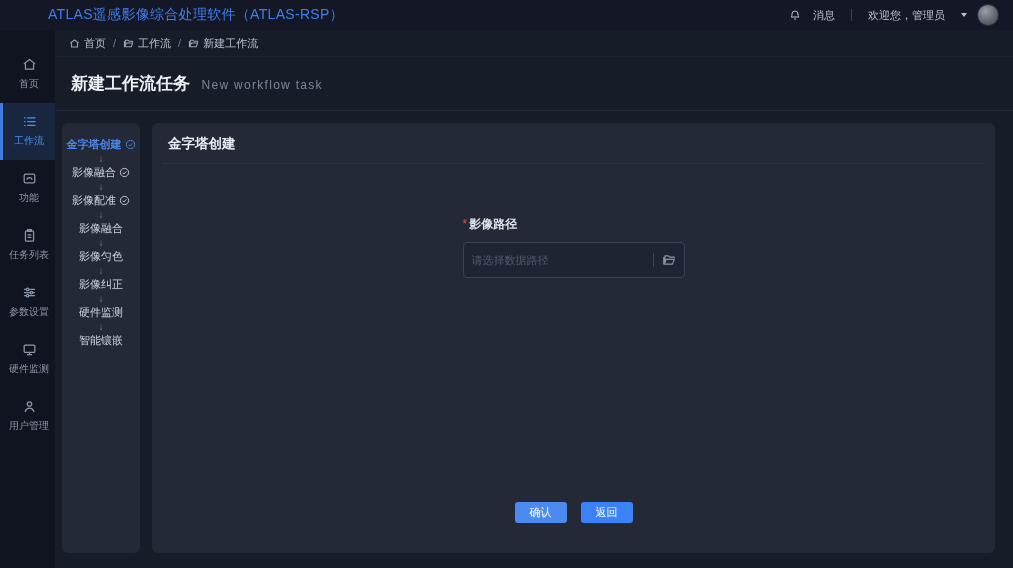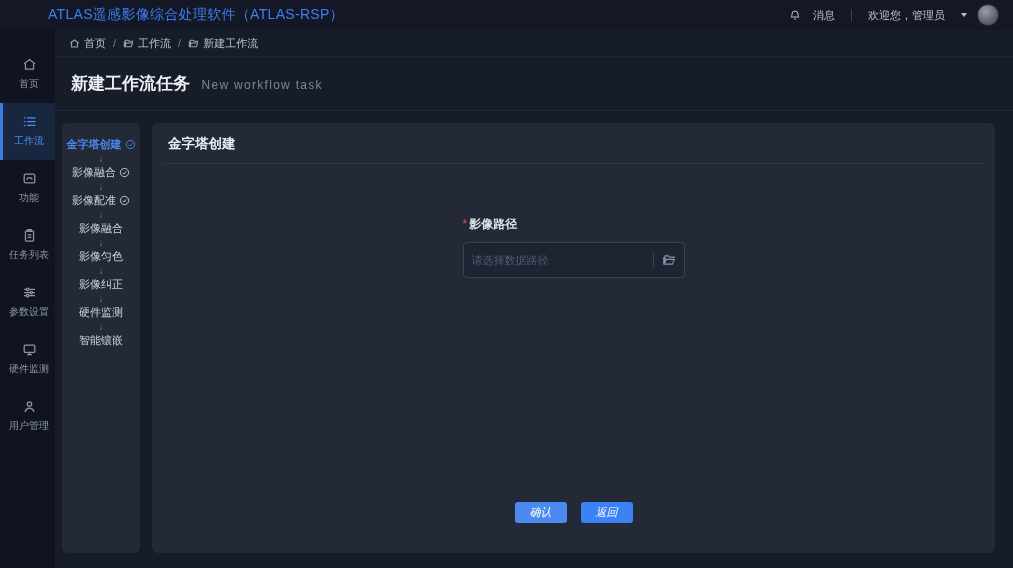--- a/index.html
+++ b/index.html
@@ -71,21 +71,21 @@
                       color:#cfd4de; font-size:11px; padding:0 8px;
                       font-family:"Liberation Sans", sans-serif; }
   .input-wrap input::placeholder { color:#545c6f; }
   .input-divider { width:1px; height:14px; background:#3c4356; }
   .folder-btn { width:30px; align-self:stretch; display:flex; align-items:center;
                 justify-content:center; color:#8a93a6; cursor:pointer; }
   .folder-btn svg { width:14px; height:14px; display:block; }
 
   .btn-row { margin-top:auto; display:flex; justify-content:center; gap:14px; padding-bottom:30px; }
   .btn { height:21px; padding:0 15px; border:none; border-radius:3px; color:#fff;
-         font-size:11px; cursor:pointer; font-family:"Liberation Sans", sans-serif;font-style:italic; }
+         font-size:11px; cursor:pointer; font-family:"Liberation Sans", sans-serif; }
   .btn-confirm { background:#4b8bf0; }
   .btn-back { background:#3b82f6; }
 </style>
 </head>
 <body>
 
 <div class="header">
   <div class="header-title">ATLAS遥感影像综合处理软件（ATLAS-RSP）</div>
   <div class="header-right">
     <div class="hr-item">

